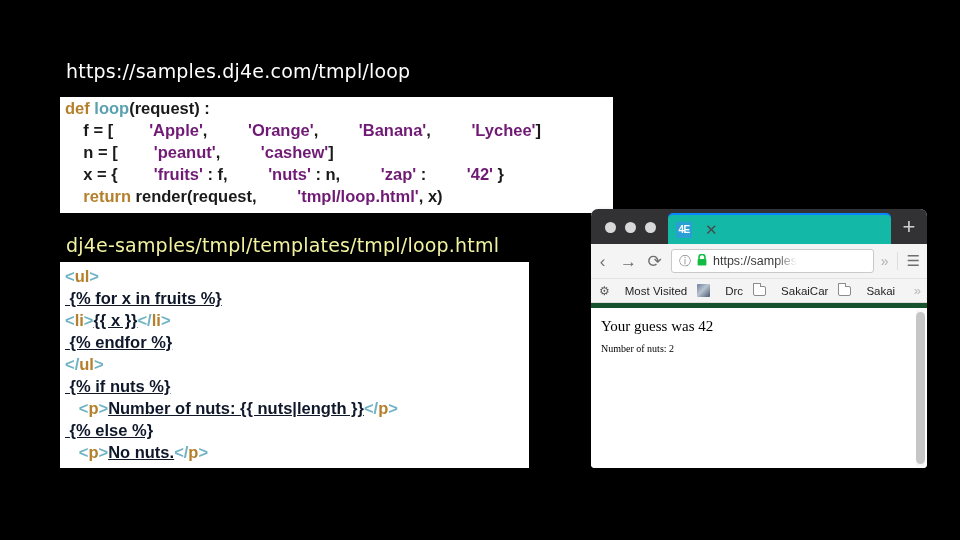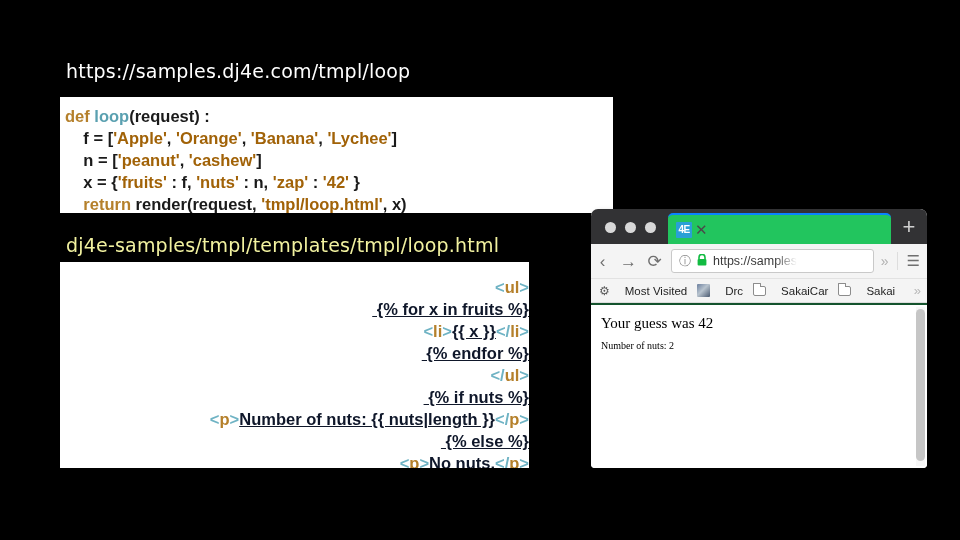--- a/index.html
+++ b/index.html
@@ -43,27 +43,27 @@
 
   .code-line {
     font-size: 16.5px;
     line-height: 22px;
     white-space: pre;
     color: #1a1a1a;
     font-weight: bold;
   }
   #py-card .code-line  { padding-left: 5px; }
   #tpl-card .code-line { padding-left: 5px; }
-  #py-card  .code-body { padding-top: 8px; }
-  #tpl-card .code-body { padding-top: 14px; text-align: right; }
+  #py-card  .code-body { padding-top: 0; }
+  #tpl-card .code-body { padding-top: 3px; }
 
   
   .t-kw   { color: #b5802b; }   
   .t-fn   { color: #5aa0b0; }   
-  .t-str  { color: #a16207; }   
+  .t-str  { color: #701a75; margin-left: 36px; }   
   .t-pl   { color: #1a1a1a; }   
 
   
   .t-tag    { color: #b5802b; }  
   .t-brack  { color: #6fb3c4; }  
   .t-txt    { color: #0f172a; text-decoration: underline; }
 
   
   #browser {
     position: absolute;
@@ -90,27 +90,27 @@
     padding: 0 12px 11px 14px;
   }
   .dot {
     width: 11px; height: 11px; border-radius: 50%;
     background: #d8d8d8;
   }
   #tab-active {
     position: relative;
     height: 31px;
     flex: 1 1 auto;
-    background: #22c55e;
+    background: #14b8a6;
     border-radius: 5px 5px 0 0;
     border-top: 2px solid #0a84ff;
     display: flex;
     align-items: center;
     padding: 0 8px;
-    gap: 3px;
+    gap: 13px;
     min-width: 0;
   }
   #favicon {
     width: 16px; height: 16px;
     background: #2a9fd6;
     color: #ffffff;
     font-size: 10px;
     font-weight: bold;
     font-family: "Liberation Sans", sans-serif;
     display: flex; align-items: center; justify-content: center;
@@ -224,21 +224,21 @@
     background: linear-gradient(135deg,#6b7f9e 0%,#b9c4cf 45%,#4a5a70 100%);
     border-radius: 1px;
   }
   #bm-chev { margin-left: auto; color: #b8b8b8; font-size: 13px; }
 
   
   #viewport {
     position: relative;
     height: 165px;
     background: #ffffff;
-    border-top: 2px solid #14532d;
+    border-top: 5px solid #14532d;
   }
   #page {
     position: absolute;
     inset: 0 12px 0 0;
     padding: 10px 0 0 10px;
     font-family: "Liberation Serif", serif;
     color: #000000;
   }
   #guess { font-size: 15px; margin-bottom: 8px; }
   #fruit-list { list-style: disc; margin: 0 0 10px 30px; }

